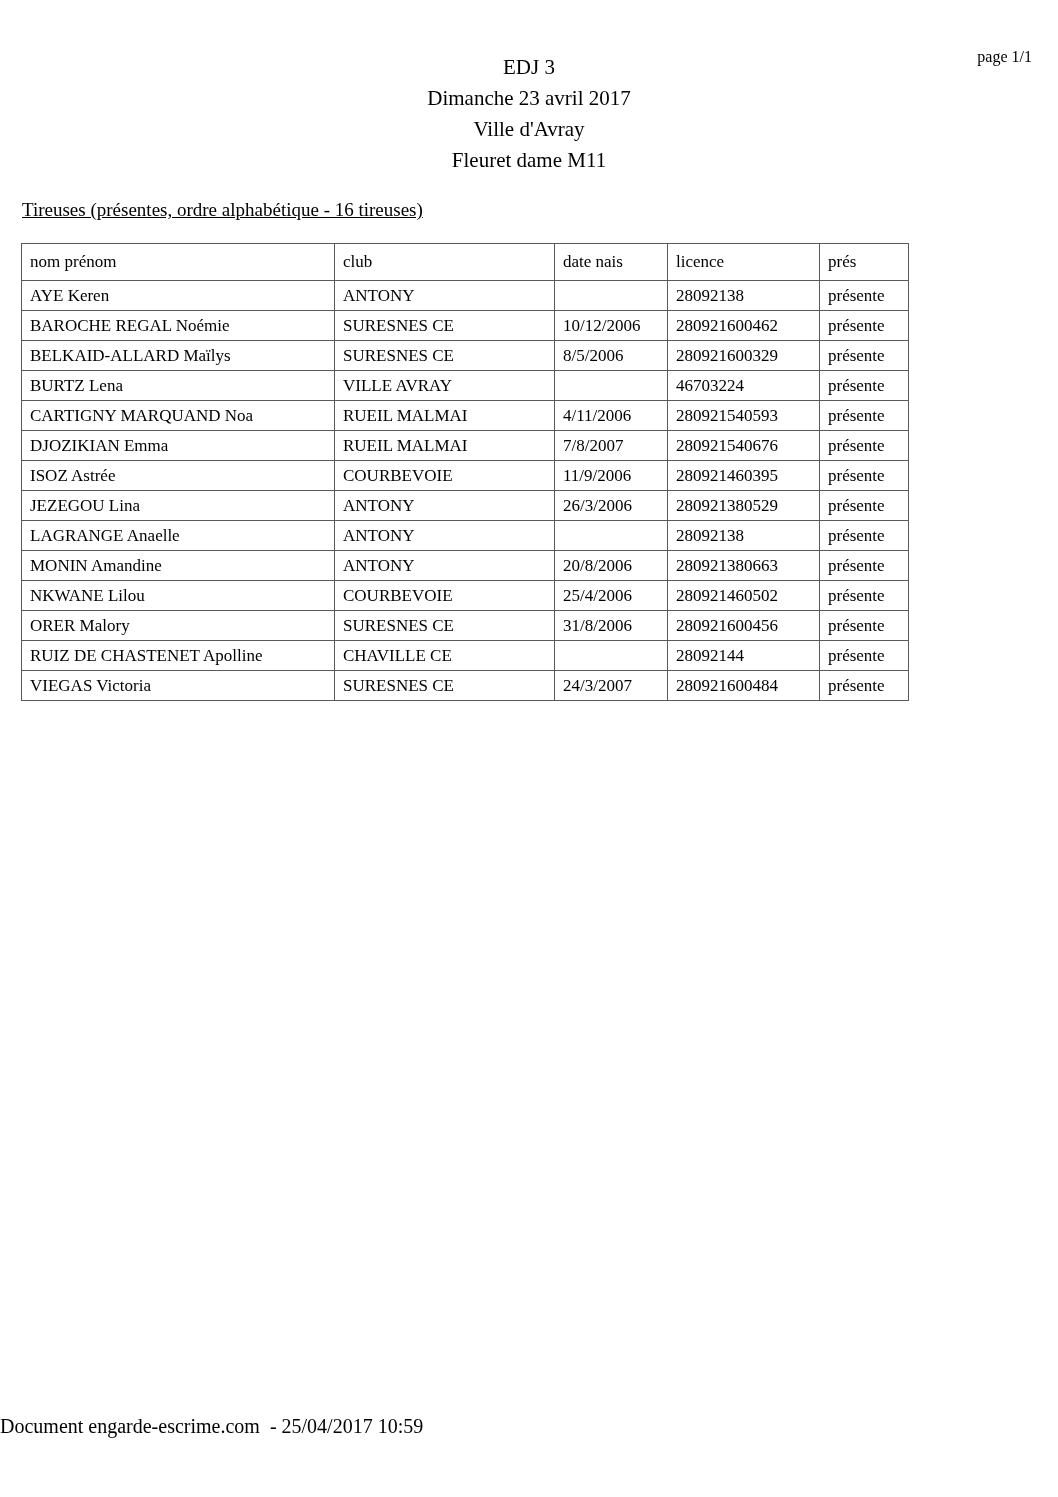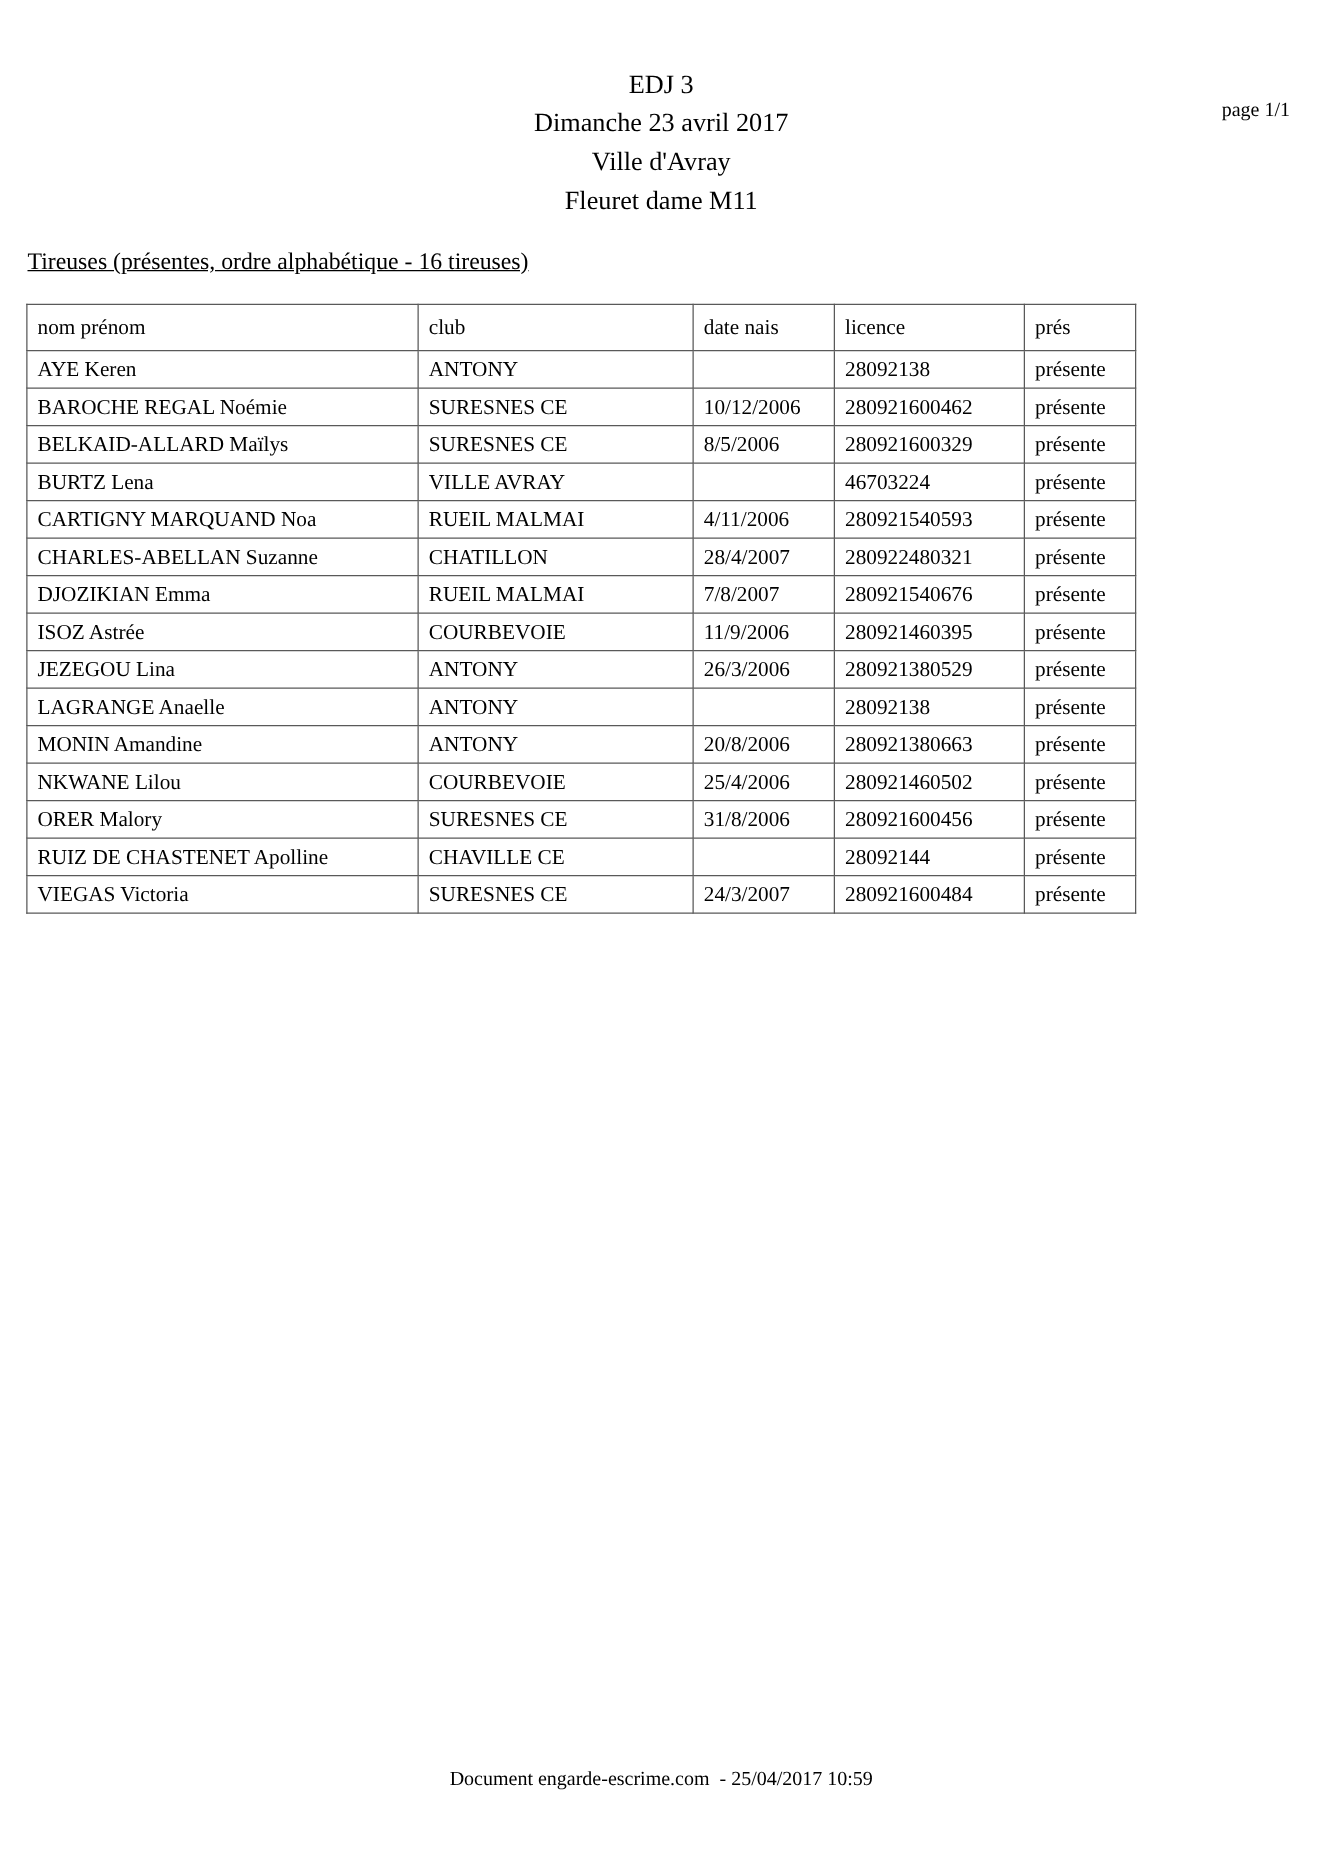--- a/index.html
+++ b/index.html
@@ -15,21 +15,20 @@
     color: #000000;
     font-family: "Liberation Serif", "DejaVu Serif", serif;
     overflow: hidden;
   }
   .page-label {
     position: absolute;
     top: 48px;
     right: 26px;
     font-size: 16px;
     white-space: nowrap;
-    margin-top: 32px;
   }
   .doc-header {
     position: absolute;
     top: 52px;
     left: 0;
     width: 100%;
     text-align: center;
     font-size: 21px;
     line-height: 31px;
   }
@@ -73,22 +72,22 @@
   col.c-nom     { width: 313px; }
   col.c-club    { width: 220px; }
   col.c-date    { width: 113px; }
   col.c-licence { width: 152px; }
   col.c-pres    { width: 89px; }
   .doc-footer {
     position: absolute;
     top: 1415px;
     left: 0;
     width: 100%;
-    text-align: center;
-    font-size: 16px;
+    text-align: left;
+    font-size: 20px;
     white-space: pre;
   }
 </style>
 </head>
 <body>
 
 <div class="page">
 
   <div class="page-label">page 1/1</div>
 
@@ -148,27 +147,20 @@
           <td>présente</td>
         </tr>
         <tr>
           <td>CARTIGNY MARQUAND Noa</td>
           <td>RUEIL MALMAI</td>
           <td class="align-right">4/11/2006</td>
           <td>280921540593</td>
           <td>présente</td>
         </tr>
         <tr>
-          <td>CHARLES-ABELLAN Suzanne</td>
-          <td>CHATILLON</td>
-          <td class="align-right">28/4/2007</td>
-          <td>280922480321</td>
-          <td>présente</td>
-        </tr>
-        <tr>
           <td>DJOZIKIAN Emma</td>
           <td>RUEIL MALMAI</td>
           <td class="align-right">7/8/2007</td>
           <td>280921540676</td>
           <td>présente</td>
         </tr>
         <tr>
           <td>ISOZ Astrée</td>
           <td>COURBEVOIE</td>
           <td class="align-right">11/9/2006</td>

